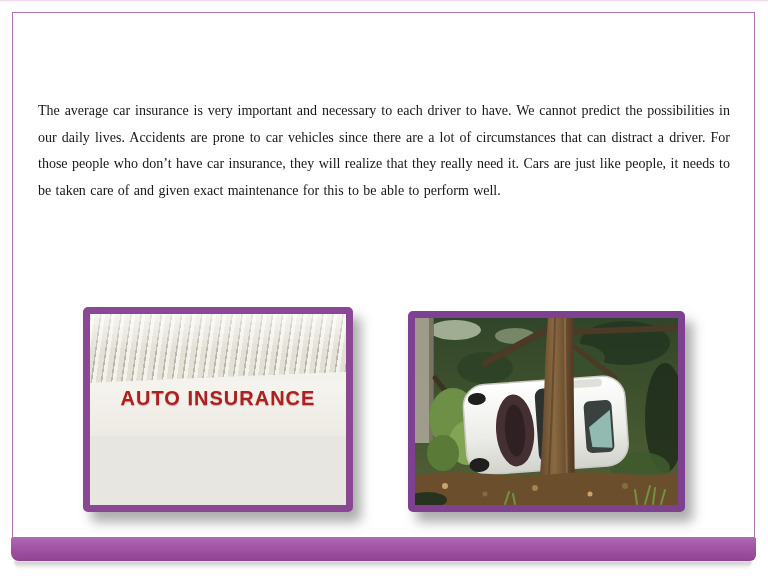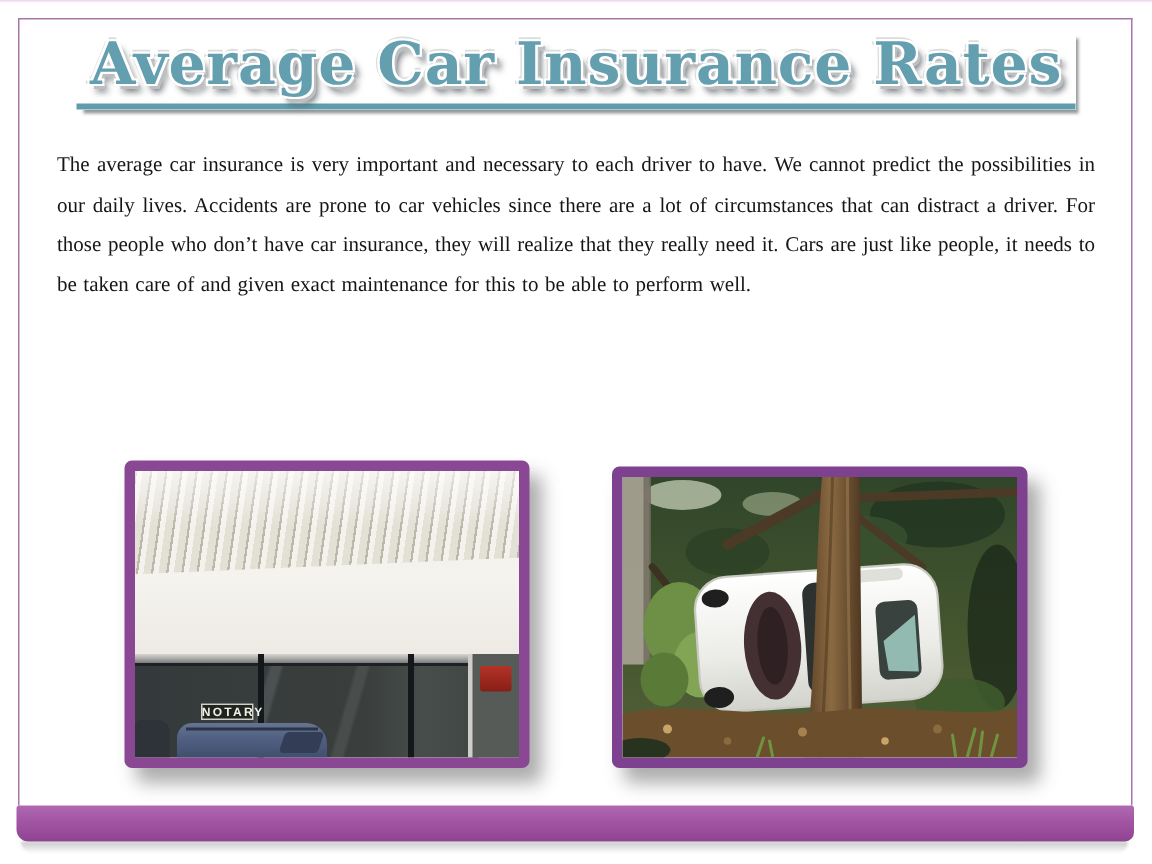--- a/index.html
+++ b/index.html
@@ -109,41 +109,28 @@
 </head>
 <body>
 
 <div class="slide">
 
   <div class="top-tint"></div>
   <div class="frame"></div>
   <div class="bottom-bar"></div>
   <div class="bar-shadow"></div>
 
-  <h1 class="title">
-    <span class="title-underline">Average Car Insurance Rates</span>
-  </h1>
 
   <p class="body-text">The average car insurance is very important and necessary to each driver to have. We cannot predict the possibilities in our daily lives. Accidents are prone to car vehicles since there are a lot of circumstances that can distract a driver. For those people who don’t have car insurance, they will realize that they really need it. Cars are just like people, it needs to be taken care of and given exact maintenance for this to be able to perform well.</p>
 
   <div class="photo photo-left" aria-label="Auto insurance storefront with white corrugated awning and a parked van">
     <div class="photo-inner">
       <div class="facade"></div>
       <div class="awning"></div>
-      <div class="windows">
-        <div class="rail"></div>
-        <div class="pillar pillar-1"></div>
-        <div class="pillar pillar-2"></div>
-        <div class="pillar pillar-3"></div>
-        <div class="door-pane"></div>
-        <div class="red-sign"></div>
-        <div class="notary-sign">NOTARY</div>
-        <div class="vehicle-left"></div>
-        <div class="van"></div>
-      </div>
+      <p class="sign-text">AUTO INSURANCE</p>
     </div>
   </div>
 
   <div class="photo photo-right" aria-label="White car flipped onto its side against a tree in the woods">
     <svg class="photo-inner" viewBox="0 0 263 187" preserveAspectRatio="none">
       <defs>
         <linearGradient id="bgGreen" x1="0" y1="0" x2="0" y2="1">
           <stop offset="0" stop-color="#31452a"></stop>
           <stop offset="0.6" stop-color="#45572f"></stop>
           <stop offset="1" stop-color="#54603a"></stop>

